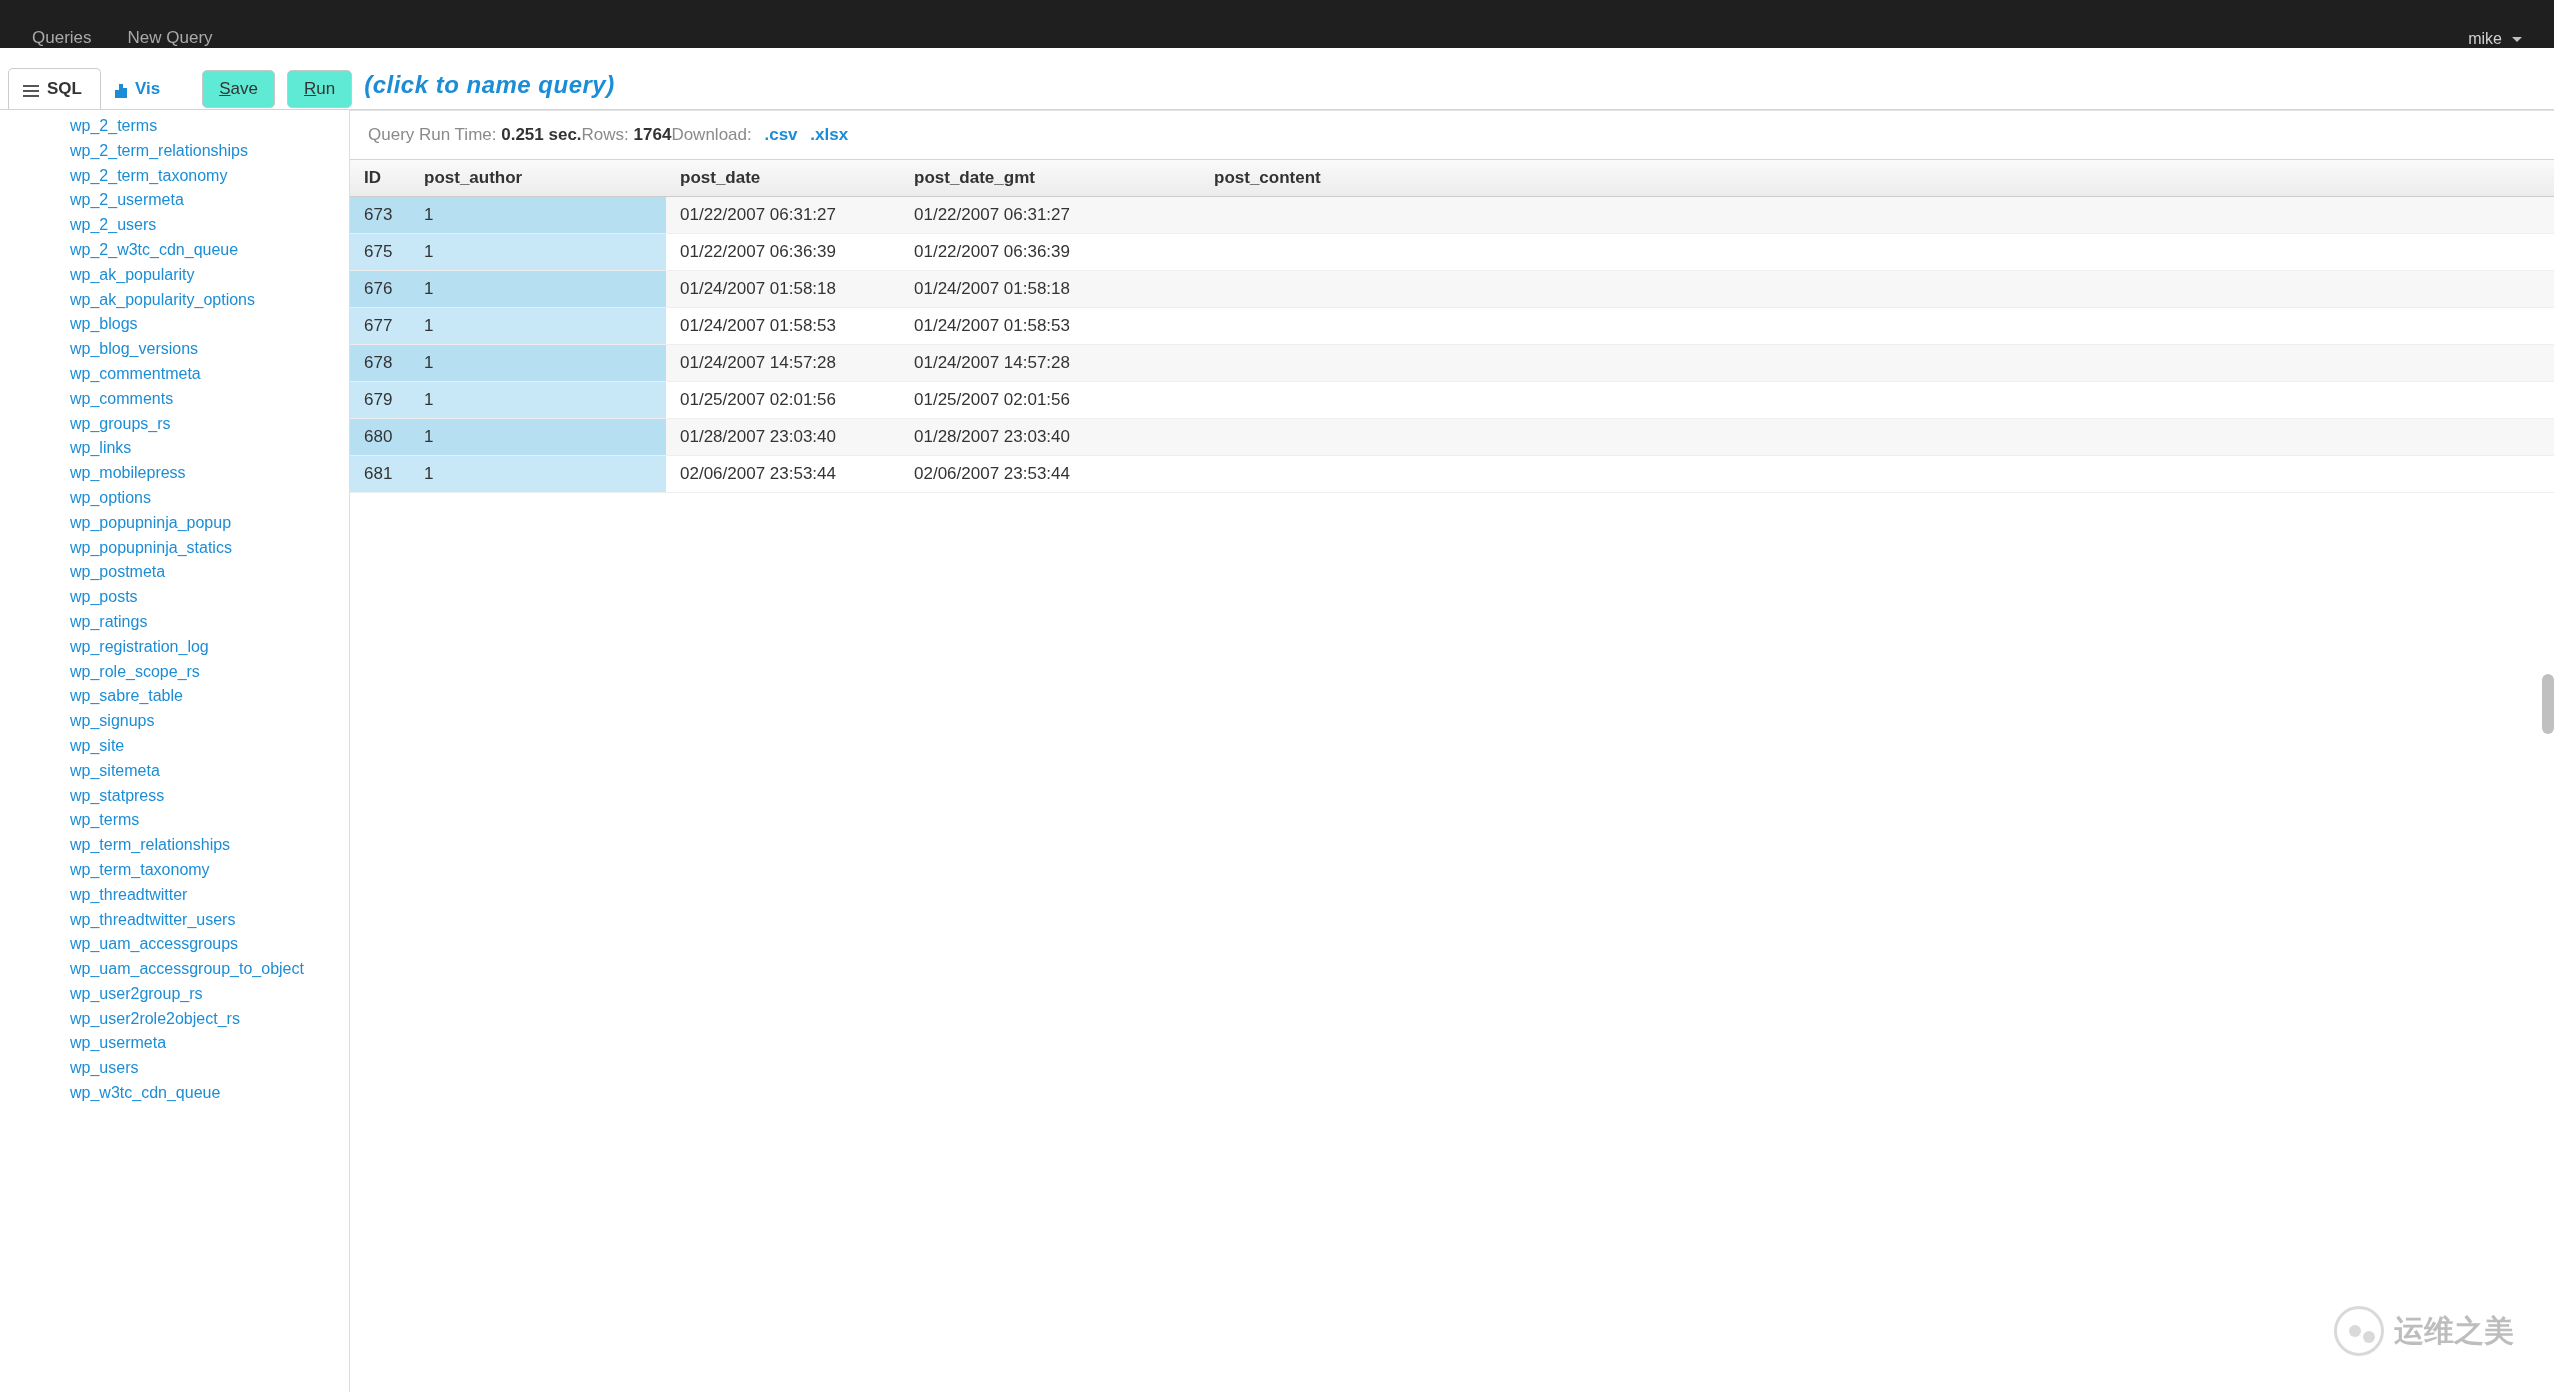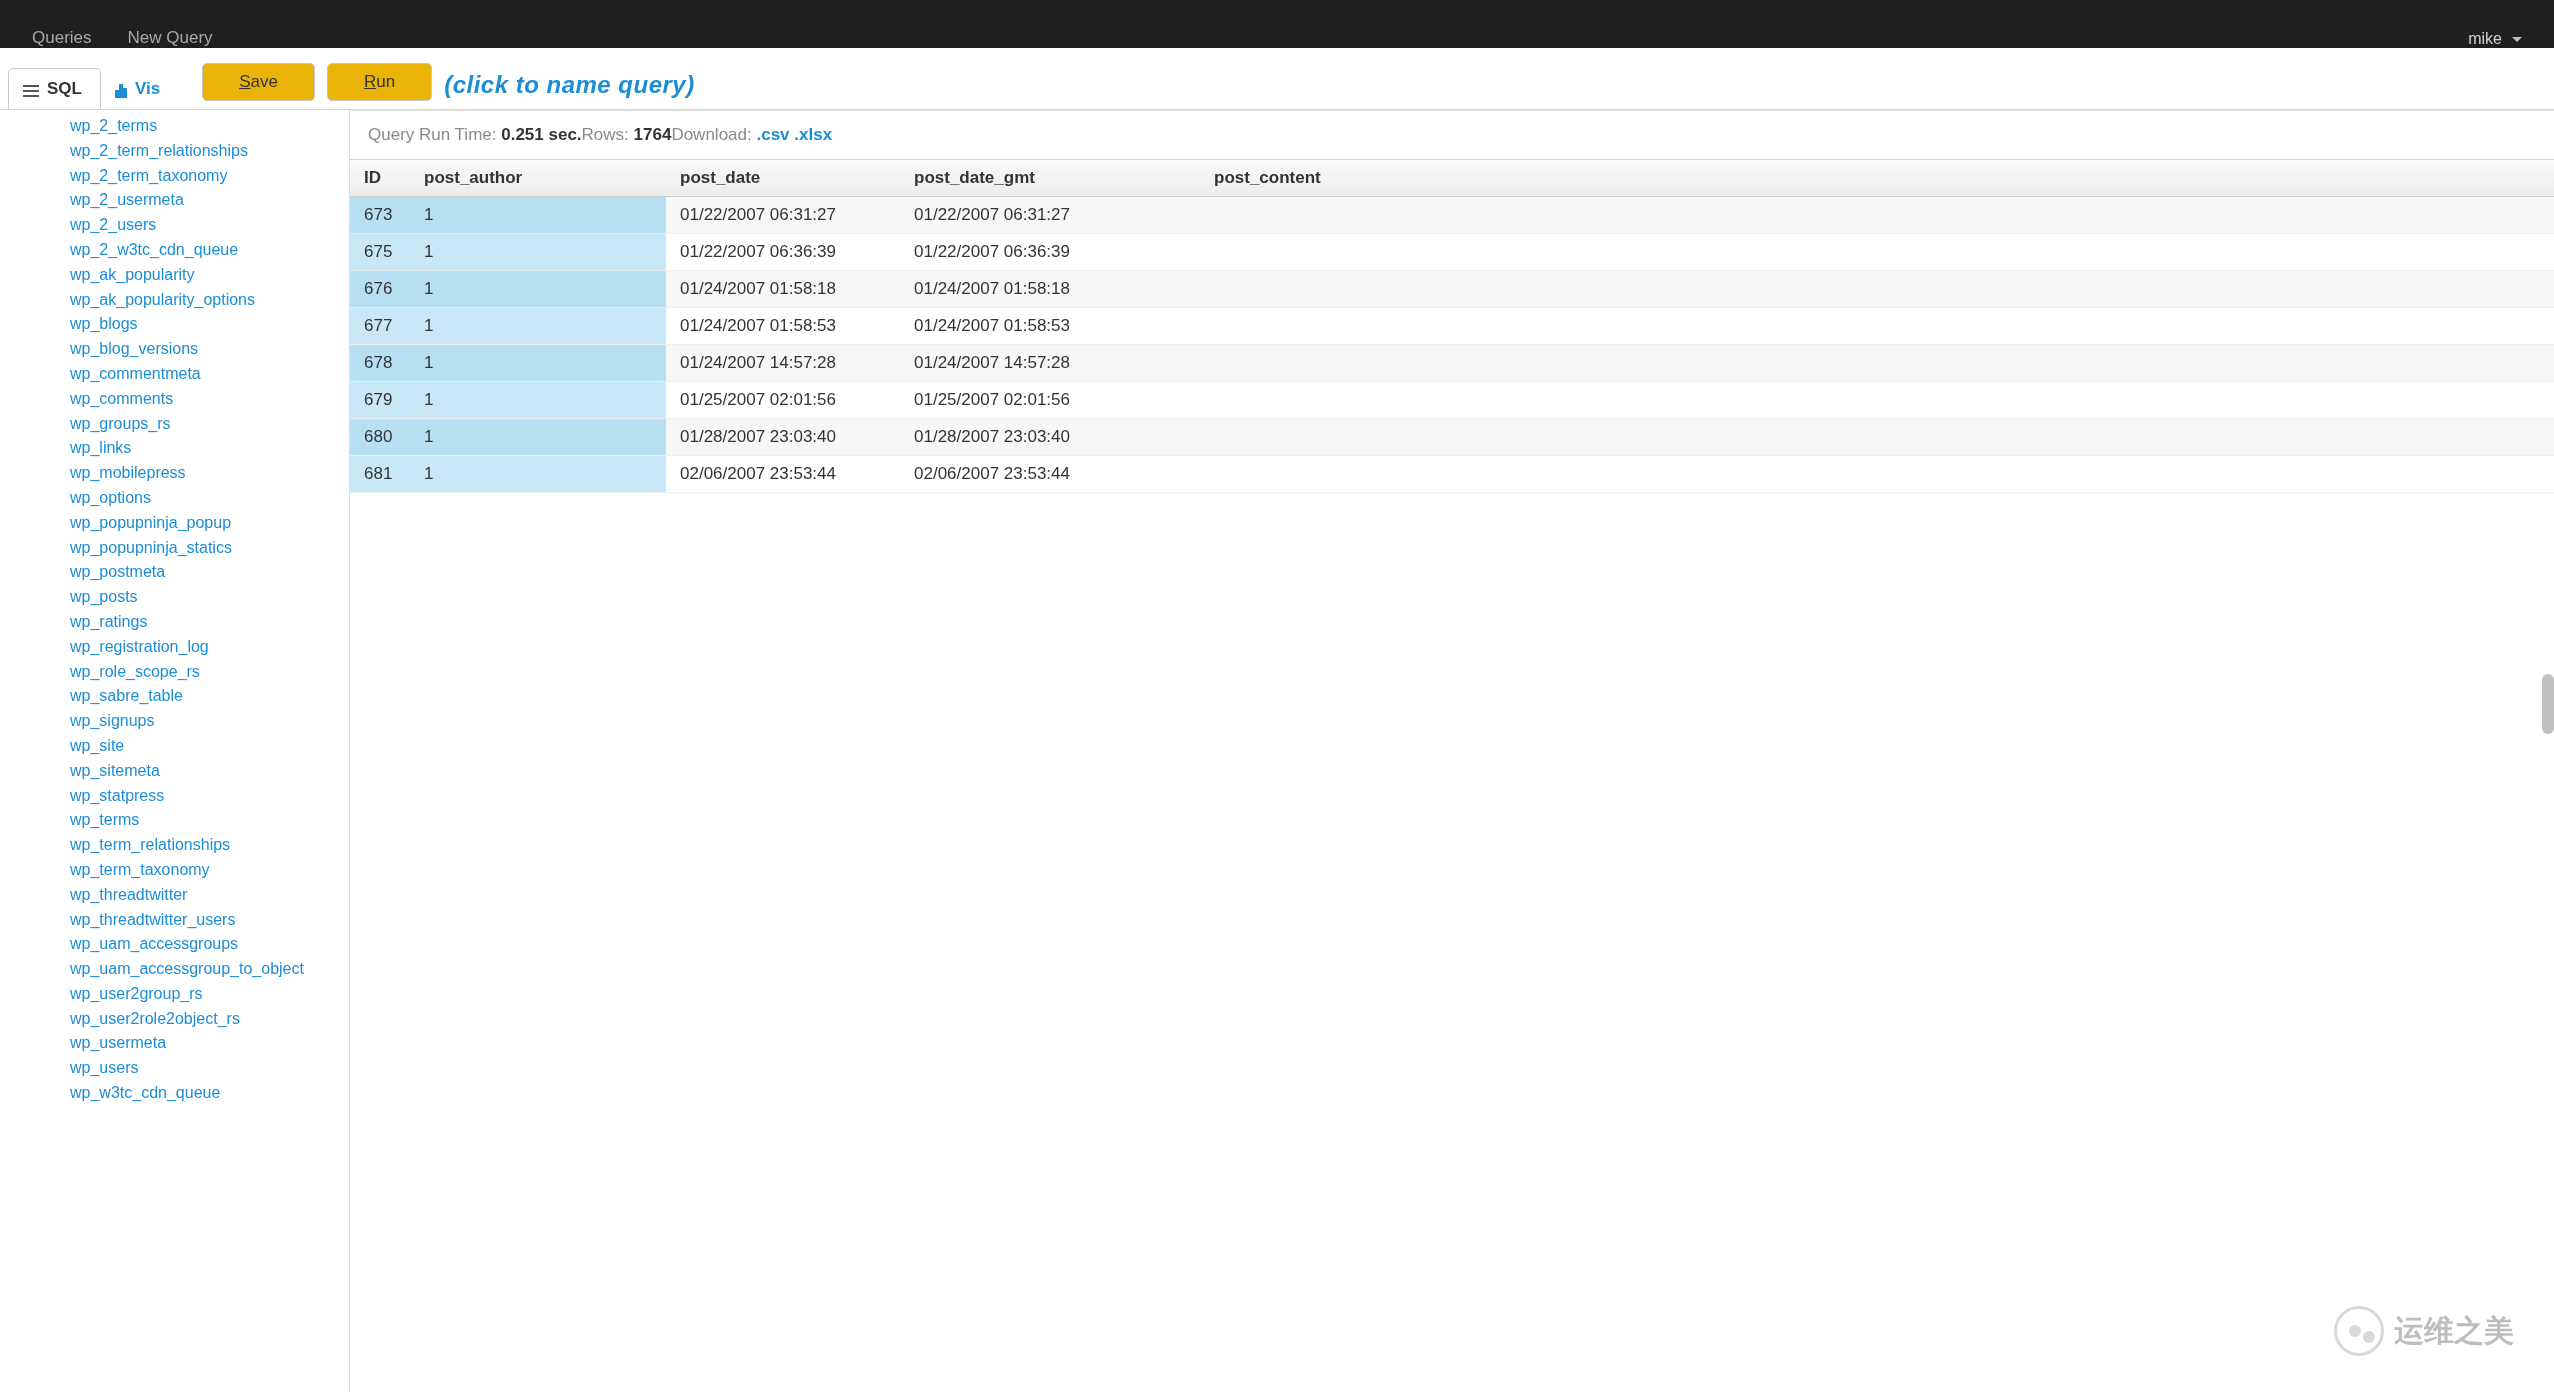--- a/index.html
+++ b/index.html
@@ -16,38 +16,38 @@
 .tab.active { color: #333; border-color: #ccc; z-index: 2; }
 .tab.inactive { background: #fff; color: #1b8dd6; border-color: transparent; }
 .tab .icon { display: inline-block; }
 .icon-lines { width: 16px; height: 14px; position: relative; }
 .icon-lines::before, .icon-lines::after { content: ""; position: absolute; left: 0; right: 0; height: 2px; background: #555; }
 .icon-lines::before { top: 0; box-shadow: 0 5px 0 #555, 0 10px 0 #555; }
 .icon-bars { display: inline-flex; align-items: flex-end; gap: 2px; height: 16px; }
 .icon-bars span { width: 4px; background: #1b8dd6; display: inline-block; }
 .icon-bars span:nth-child(1){height:8px;} .icon-bars span:nth-child(2){height:14px;} .icon-bars span:nth-child(3){height:10px;}
 
-.btn { border: 1px solid #c7c7c7; background: #eab308; border-radius: 5px; padding: 8px 36px; font-size: 17px; color: #333; cursor: pointer; margin-bottom: 8px; }
+.btn { border: 1px solid #c7c7c7; background: #5eead4; border-radius: 5px; padding: 8px 16px; font-size: 17px; color: #333; cursor: pointer; margin-bottom: 1px; }
 .btn .ul { text-decoration: underline; }
 
 .query-name { color: #1b8dd6; font-size: 24px; font-weight: 700; margin-bottom: 10px; cursor: text; letter-spacing: 0.5px; }
 
 .main { display: flex; height: calc(100% - 110px); padding-left: 40px; }
 .sidebar { width: 310px; border-right: 1px solid #ddd; overflow-y: auto; padding: 4px 0 4px 30px; position: relative; }
 .sidebar-item { display: block; color: #1b8dd6; font-size: 16px; line-height: 1.55; cursor: pointer; white-space: nowrap; }
 
 .content { flex: 1; display: flex; flex-direction: column; overflow: hidden; }
 .editor { flex: 0 0 362px; padding: 10px 14px; font-family: "Menlo", "Consolas", monospace; font-size: 16px; color: #333; position: relative; overflow: auto; }
 .tok-kw { color: #9b2393; }
 .tok-op { color: #333; }
 .cursor-caret { border-right: 1px solid #333; display: inline-block; height: 1.2em; vertical-align: text-bottom; margin-left: -1px; }
 
 .result-meta { border-top: 1px solid #e3e3e3; padding: 14px 18px; font-size: 17px; color: #8a8a8a; display: flex; align-items: baseline; }
 .result-meta b { color: #333; font-weight: 700; }
-.dl-link { color: #1b8dd6; cursor: pointer; font-weight: 600; }
+.dl-link { color: #1b8dd6; cursor: pointer; margin-left: 8px; font-weight: 600; }
 
 .result-table-wrap { flex: 1; overflow: auto; border-top: 1px solid #d4d4d4; position: relative; }
 .result-table { border-collapse: collapse; width: 100%; font-size: 17px; table-layout: fixed; }
 .result-table th { text-align: left; background: linear-gradient(#fafafa,#ececec); border-bottom: 1px solid #ccc; padding: 8px 14px; font-weight: 700; color: #333; }
 .result-table td { padding: 8px 14px; border-bottom: 1px solid #eee; }
 .result-table tbody tr:nth-child(odd) td { background: #f7f7f7; }
 .result-table tbody tr:nth-child(even) td { background: #fff; }
 .result-table td.hl, .result-table tbody tr:nth-child(odd) td.hl { background: #b7dff2; }
 .result-table tbody tr:nth-child(even) td.hl { background: #c8e8f7; }
 .col-id{width:60px;} .col-pa{width:256px;} .col-pd{width:234px;} .col-pdg{width:300px;} .col-pc{width:auto;}

